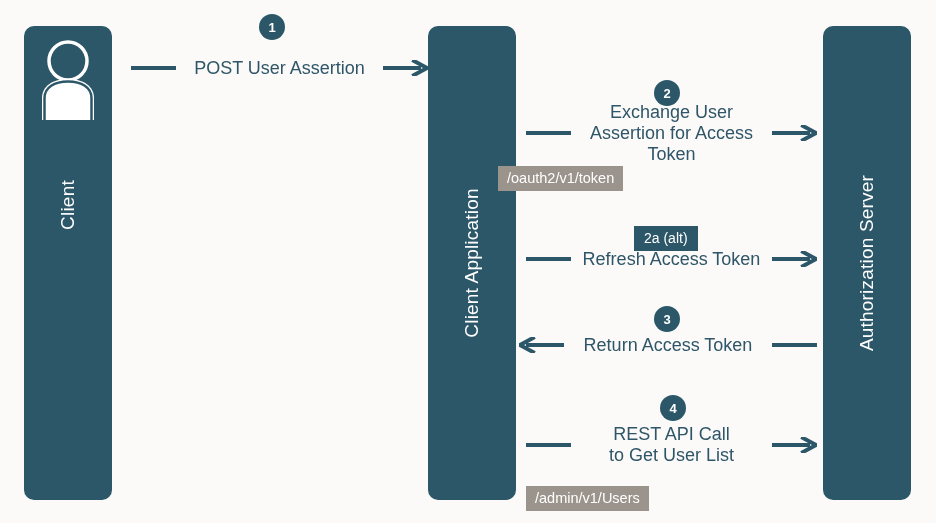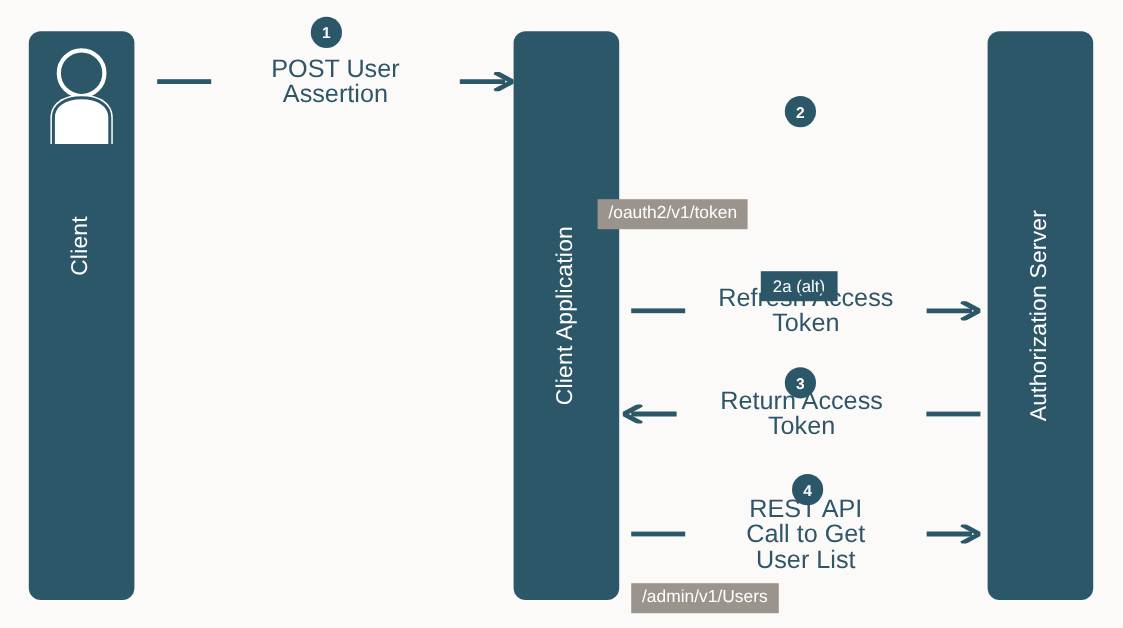--- a/index.html
+++ b/index.html
@@ -58,21 +58,21 @@
     align-items: center;
   }
   .stub {
     width: 45px;
     height: 4px;
     background: #2b5769;
     flex: 0 0 auto;
   }
   .msg-label {
     color: #2f5668;
-    font-size: 21px;
+    font-size: 18px;
     line-height: 21px;
     text-align: center;
     flex: 1 1 auto;
     padding: 0 10px;
   }
   .arrow {
     flex: 0 0 auto;
     width: 45px;
     height: 16px;
   }
@@ -136,20 +136,28 @@
   <div class="msg" style="left:131px; top:55px; width:297px; height:26px;">
     <span class="stub"></span>
     <span class="msg-label">POST User Assertion</span>
     <svg class="arrow" viewBox="0 0 45 16">
       <line x1="0" y1="8" x2="38" y2="8" stroke="#2b5769" stroke-width="4"></line>
       <path d="M31 1 L44 8 L31 15" fill="none" stroke="#2b5769" stroke-width="4" stroke-linecap="square"></path>
     </svg>
   </div>
 
   <div class="badge-circle" style="left:654px; top:80px;">2</div>
+  <div class="msg" style="left:526px; top:111px; width:291px; height:44px;">
+    <span class="stub"></span>
+    <span class="msg-label">Exchange User Assertion for Access Token</span>
+    <svg class="arrow" viewBox="0 0 45 16">
+      <line x1="0" y1="8" x2="38" y2="8" stroke="#2b5769" stroke-width="4"></line>
+      <path d="M31 1 L44 8 L31 15" fill="none" stroke="#2b5769" stroke-width="4" stroke-linecap="square"></path>
+    </svg>
+  </div>
   <div class="chip" style="left:498px; top:166px;">/oauth2/v1/token</div>
 
   <div class="badge-rect" style="left:634px; top:226px;text-align:center;">2a (alt)</div>
   <div class="msg" style="left:526px; top:246px; width:291px; height:26px;justify-content:flex-end;">
     <span class="stub"></span>
     <span class="msg-label">Refresh Access Token</span>
     <svg class="arrow" viewBox="0 0 45 16">
       <line x1="0" y1="8" x2="38" y2="8" stroke="#2b5769" stroke-width="4"></line>
       <path d="M31 1 L44 8 L31 15" fill="none" stroke="#2b5769" stroke-width="4" stroke-linecap="square"></path>
     </svg>

